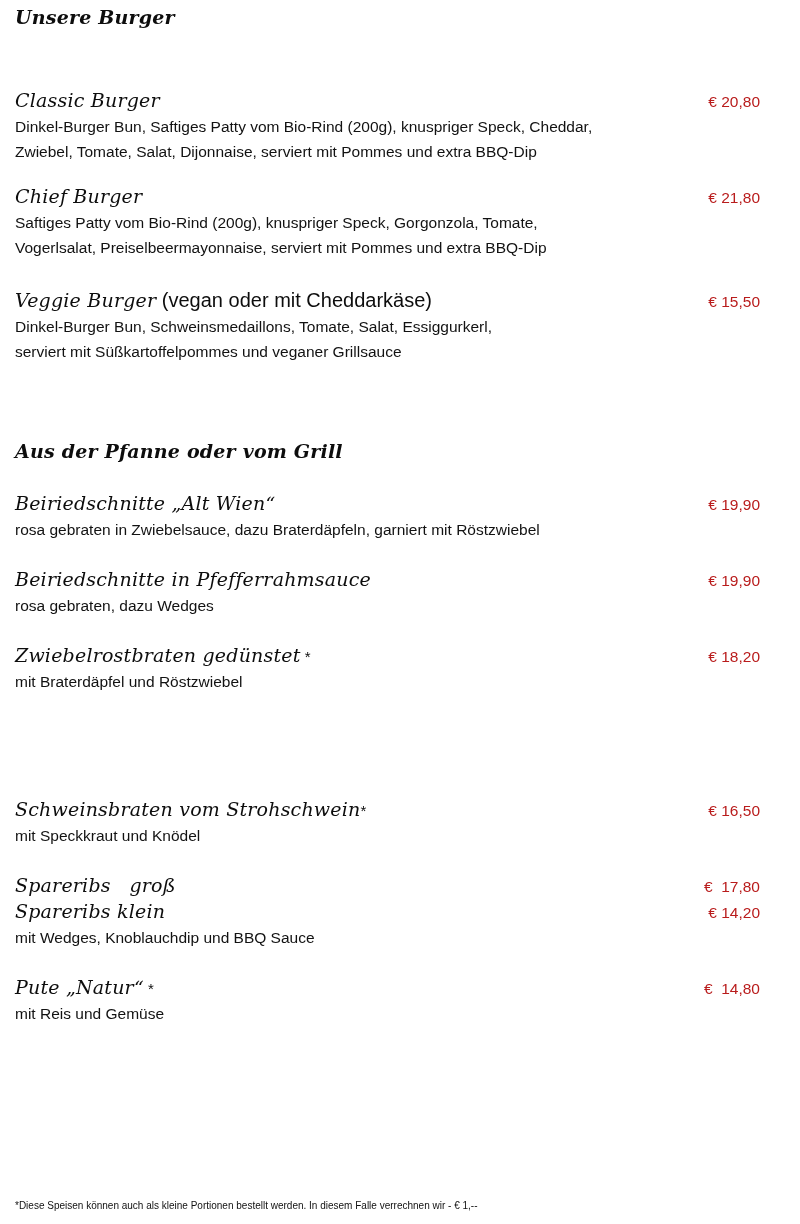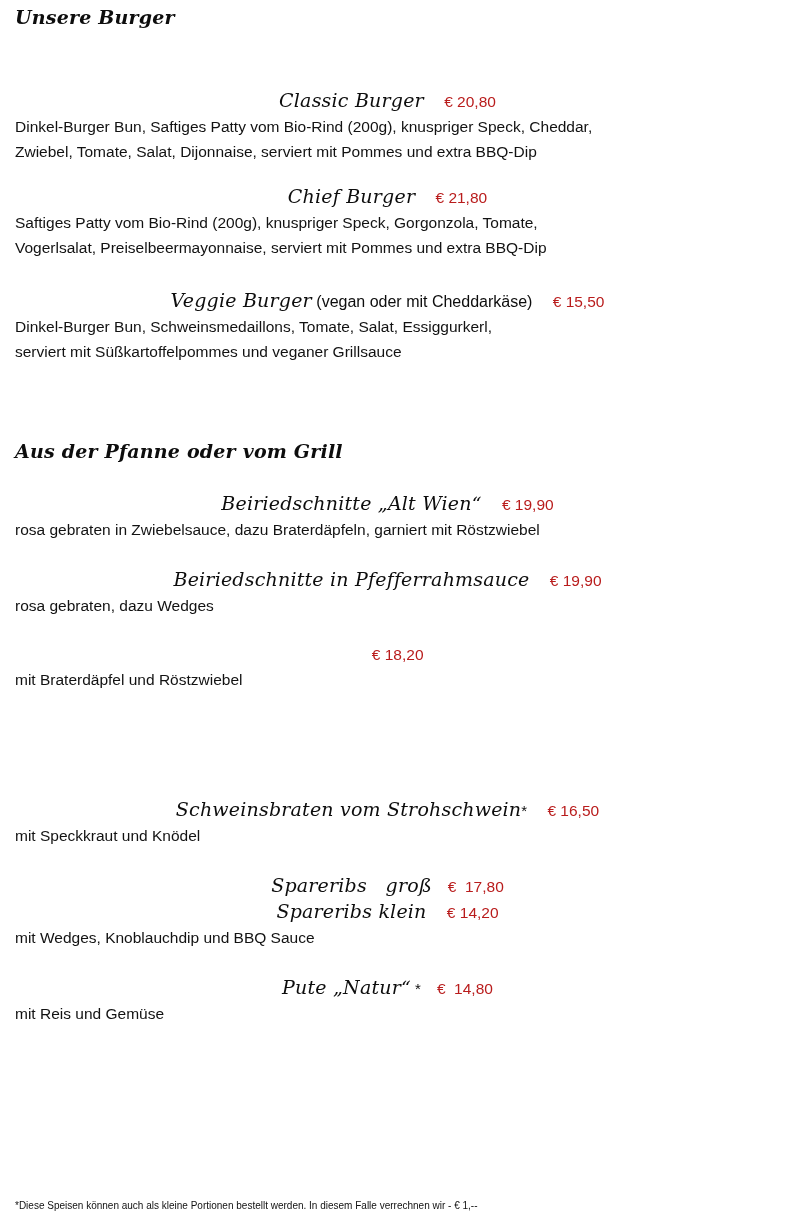--- a/index.html
+++ b/index.html
@@ -50,35 +50,35 @@
   }
 
   .item {
     position: absolute;
     left: 15px;
     width: 745px;
   }
   .item-head {
     display: flex;
     align-items: baseline;
-    justify-content: center;
+    justify-content: space-between;
     width: 100%;
   }
   .item-name {
     font-size: 19px;
     line-height: 24px;
     color: #0d0d0d;
     white-space: pre;
     flex: 0 1 auto;
   }
   .item-name .qualifier {
     font-family: "Liberation Sans", sans-serif;
     font-style: normal;
     font-weight: 400;
-    font-size: 16px;
+    font-size: 20px;
     letter-spacing: 0;
   }
   .item-name .star {
     font-family: "Liberation Sans", sans-serif;
     font-style: normal;
     font-weight: 400;
     font-size: 15px;
     letter-spacing: 0;
   }
   .price {
@@ -163,20 +163,21 @@
   <div class="item" style="top:567px;">
     <div class="item-head">
       <div class="item-name script">Beiriedschnitte in Pfefferrahmsauce</div>
       <div class="price">€ 19,90</div>
     </div>
     <div class="item-desc">rosa gebraten, dazu Wedges</div>
   </div>
 
   <div class="item" style="top:643px;">
     <div class="item-head">
+      <div class="item-name script"><span>Zwiebelrostbraten gedünstet</span><span class="star"> *</span></div>
       <div class="price">€ 18,20</div>
     </div>
     <div class="item-desc">mit Braterdäpfel und Röstzwiebel</div>
   </div>
 
 
   <div class="item" style="top:797px;">
     <div class="item-head">
       <div class="item-name script"><span>Schweinsbraten vom Strohschwein</span><span class="star">*</span></div>
       <div class="price">€ 16,50</div>

